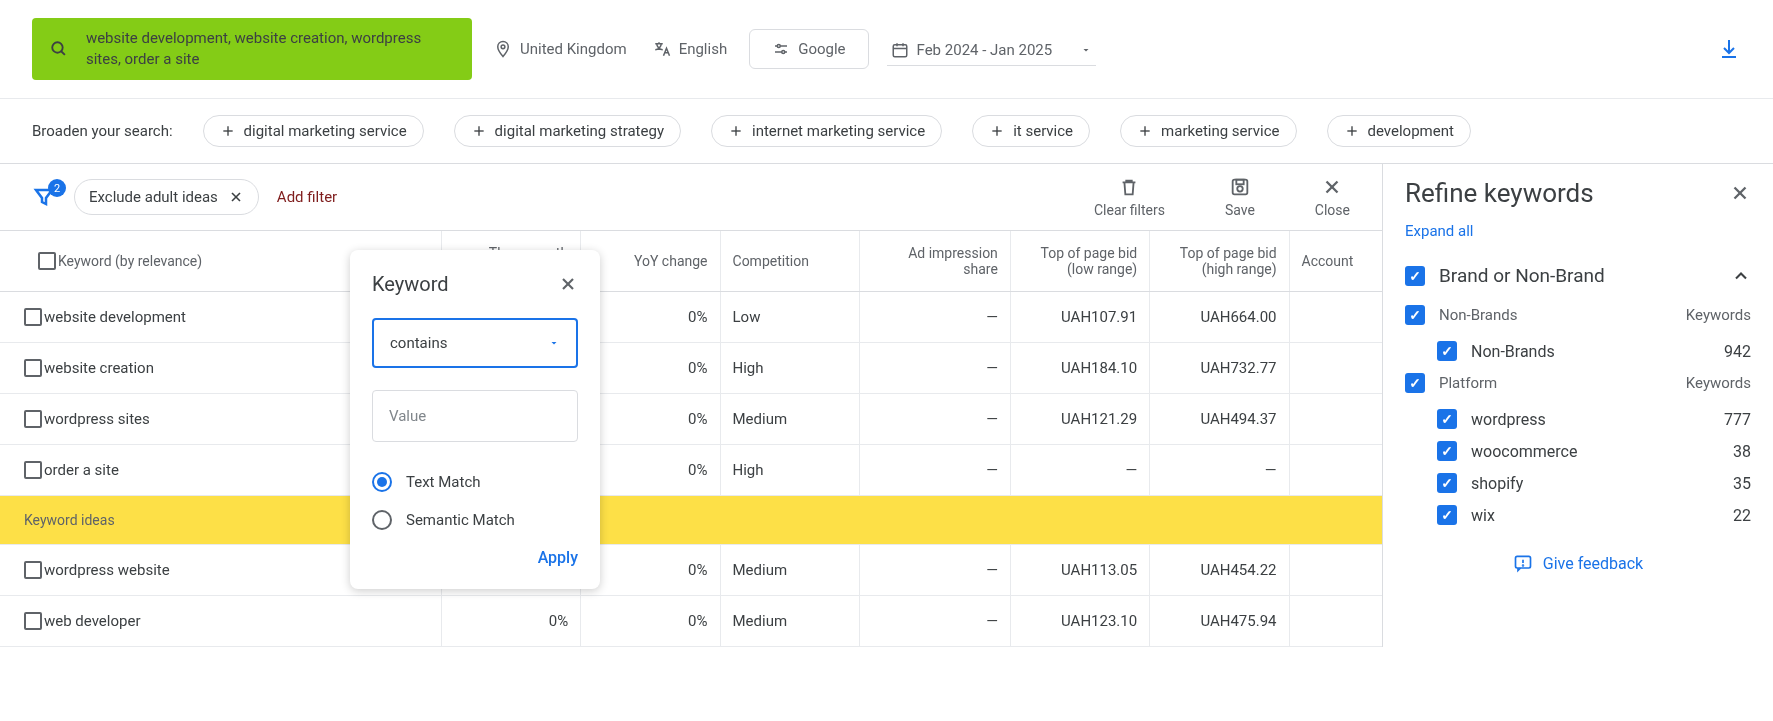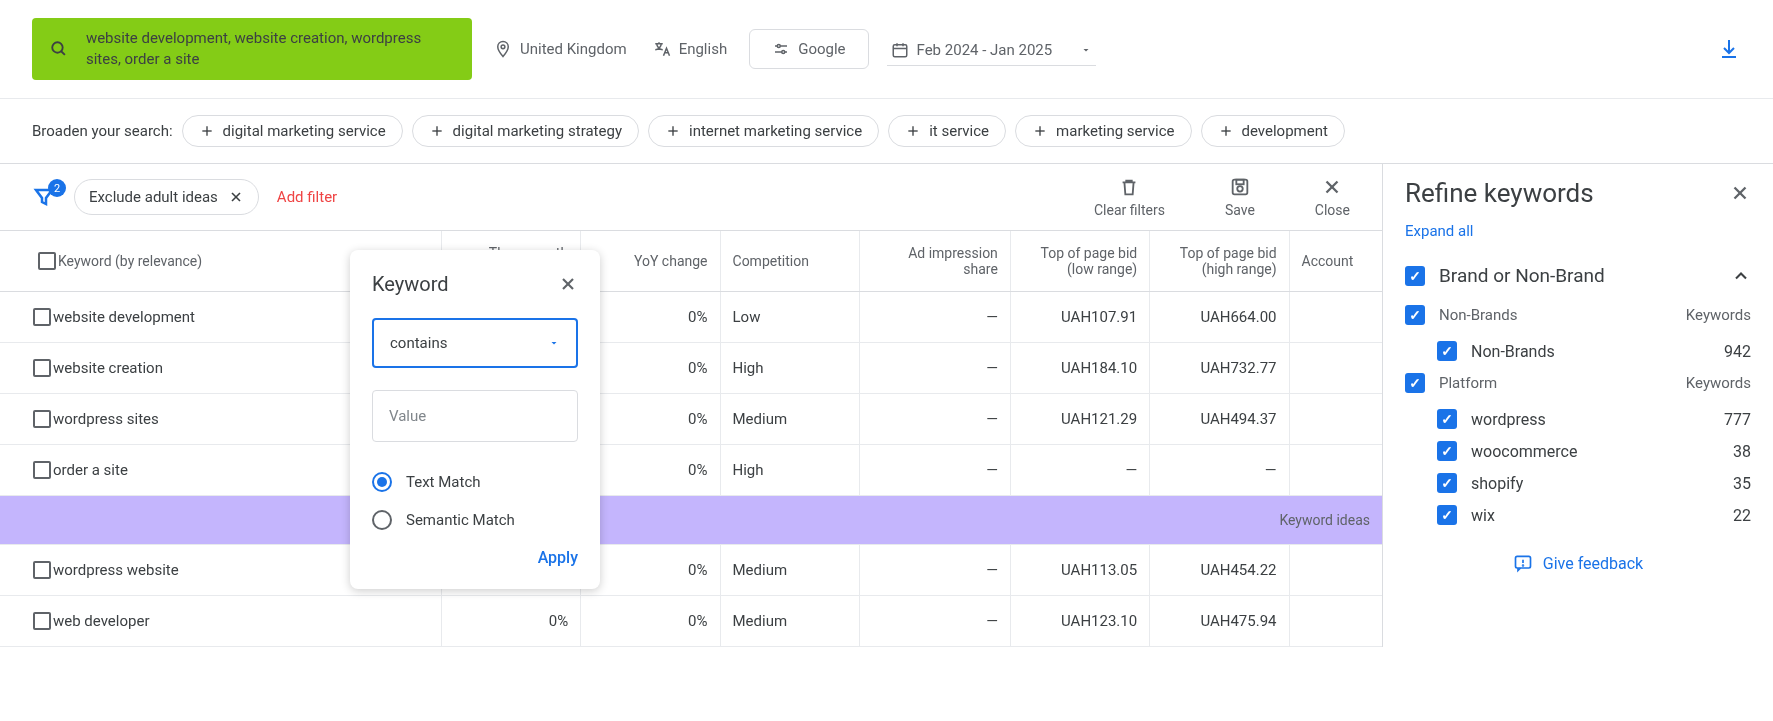--- a/index.html
+++ b/index.html
@@ -4,40 +4,40 @@
 <style>
 *{box-sizing:border-box;margin:0;padding:0;font-family:Roboto,Arial,sans-serif}
 body{background:#fff;color:#3c4043;font-size:14px;width:1773px}
 .topbar{display:flex;align-items:center;padding:18px 32px;gap:18px;border-bottom:1px solid #e8eaed}
 .searchbox{display:flex;align-items:center;background:#84cc16;border-radius:4px;padding:10px 18px;width:440px;gap:18px}
 .searchbox-text{font-size:15px;line-height:1.4}
 .tb-item{display:flex;align-items:center;gap:8px;color:#5f6368;font-size:15px;padding:8px 4px}
 .net-item{border:1px solid #dadce0;border-radius:6px;padding:10px 22px}
 .date-item{border-bottom:1px solid #dadce0;padding-bottom:6px}
 .dl-icon{margin-left:auto;color:#1a73e8}
-.broaden{display:flex;align-items:center;gap:9px;padding:16px 32px;border-bottom:1px solid #dadce0}
+.broaden{display:flex;align-items:center;gap:30px;padding:16px 32px;border-bottom:1px solid #dadce0}
 .broaden-label{font-size:15px}
 .chip{display:flex;align-items:center;gap:8px;border:1px solid #dadce0;border-radius:20px;padding:6px 16px;font-size:15px;cursor:pointer}
 .main{display:flex}
 .left{flex:1;border-right:1px solid #dadce0}
 .filterbar{display:flex;align-items:center;padding:12px 32px;gap:18px;border-bottom:1px solid #dadce0}
 .funnel{position:relative;color:#1a73e8}
 .badge{position:absolute;top:-6px;right:-10px;background:#1a73e8;color:#fff;border-radius:50%;width:18px;height:18px;font-size:11px;display:flex;align-items:center;justify-content:center}
 .filter-chip{display:flex;align-items:center;gap:10px;border:1px solid #dadce0;border-radius:20px;padding:8px 14px;font-size:15px;font-weight:400}
-.addfilter{color:#ef4444;font-size:15px}
+.addfilter{color:#7f1d1d;font-size:15px}
 .actions{margin-left:auto;display:flex;gap:60px}
 .action{display:flex;flex-direction:column;align-items:center;gap:4px;color:#5f6368;font-size:14px}
 .table{width:100%;border-collapse:collapse}
 .table th{text-align:right;font-weight:400;color:#5f6368;font-size:14px;padding:14px 12px;border-bottom:1px solid #dadce0;border-left:1px solid #e8eaed}
 .table th:first-child{text-align:left;border-left:none;padding-left:38px}
 .table td{text-align:right;padding:16px 12px;border-bottom:1px solid #e8eaed;border-left:1px solid #e8eaed;font-size:15px}
-.table td:first-child{text-align:right;border-left:none;padding-left:33px}
+.table td:first-child{text-align:left;border-left:none;padding-left:24px}
 .kw-cell{display:flex;align-items:center;gap:2px}
 .cb{width:18px;height:18px;border:2px solid #5f6368;border-radius:2px;flex-shrink:0}
-.section-row td{background:#c4b5fd;font-size:14px;color:#5f6368;text-align:left;padding-left:38px}
+.section-row td{background:#fde047;font-size:14px;color:#5f6368;text-align:left;padding-left:38px}
 .popup{position:absolute;top:250px;left:350px;width:250px;background:#fff;border-radius:8px;box-shadow:0 2px 10px rgba(0,0,0,0.2);padding:22px;z-index:10}
 .popup-head{display:flex;justify-content:space-between;align-items:center;margin-bottom:22px}
 .popup-title{font-size:20px;color:#3c4043}
 .select{border:2px solid #1a73e8;border-radius:4px;padding:14px 16px;display:flex;justify-content:space-between;align-items:center;font-size:15px;margin-bottom:22px}
 .valinput{border:1px solid #dadce0;border-radius:4px;padding:16px;color:#80868b;font-size:15px;margin-bottom:30px}
 .radio-row{display:flex;align-items:center;gap:14px;margin-bottom:18px;font-size:15px}
 .radio{width:20px;height:20px;border:2px solid #5f6368;border-radius:50%;display:flex;align-items:center;justify-content:center}
 .radio.on{border-color:#1a73e8}
 .radio.on::after{content:"";width:10px;height:10px;background:#1a73e8;border-radius:50%}
 .apply{text-align:right;color:#1a73e8;font-weight:500;font-size:16px;margin-top:18px}

